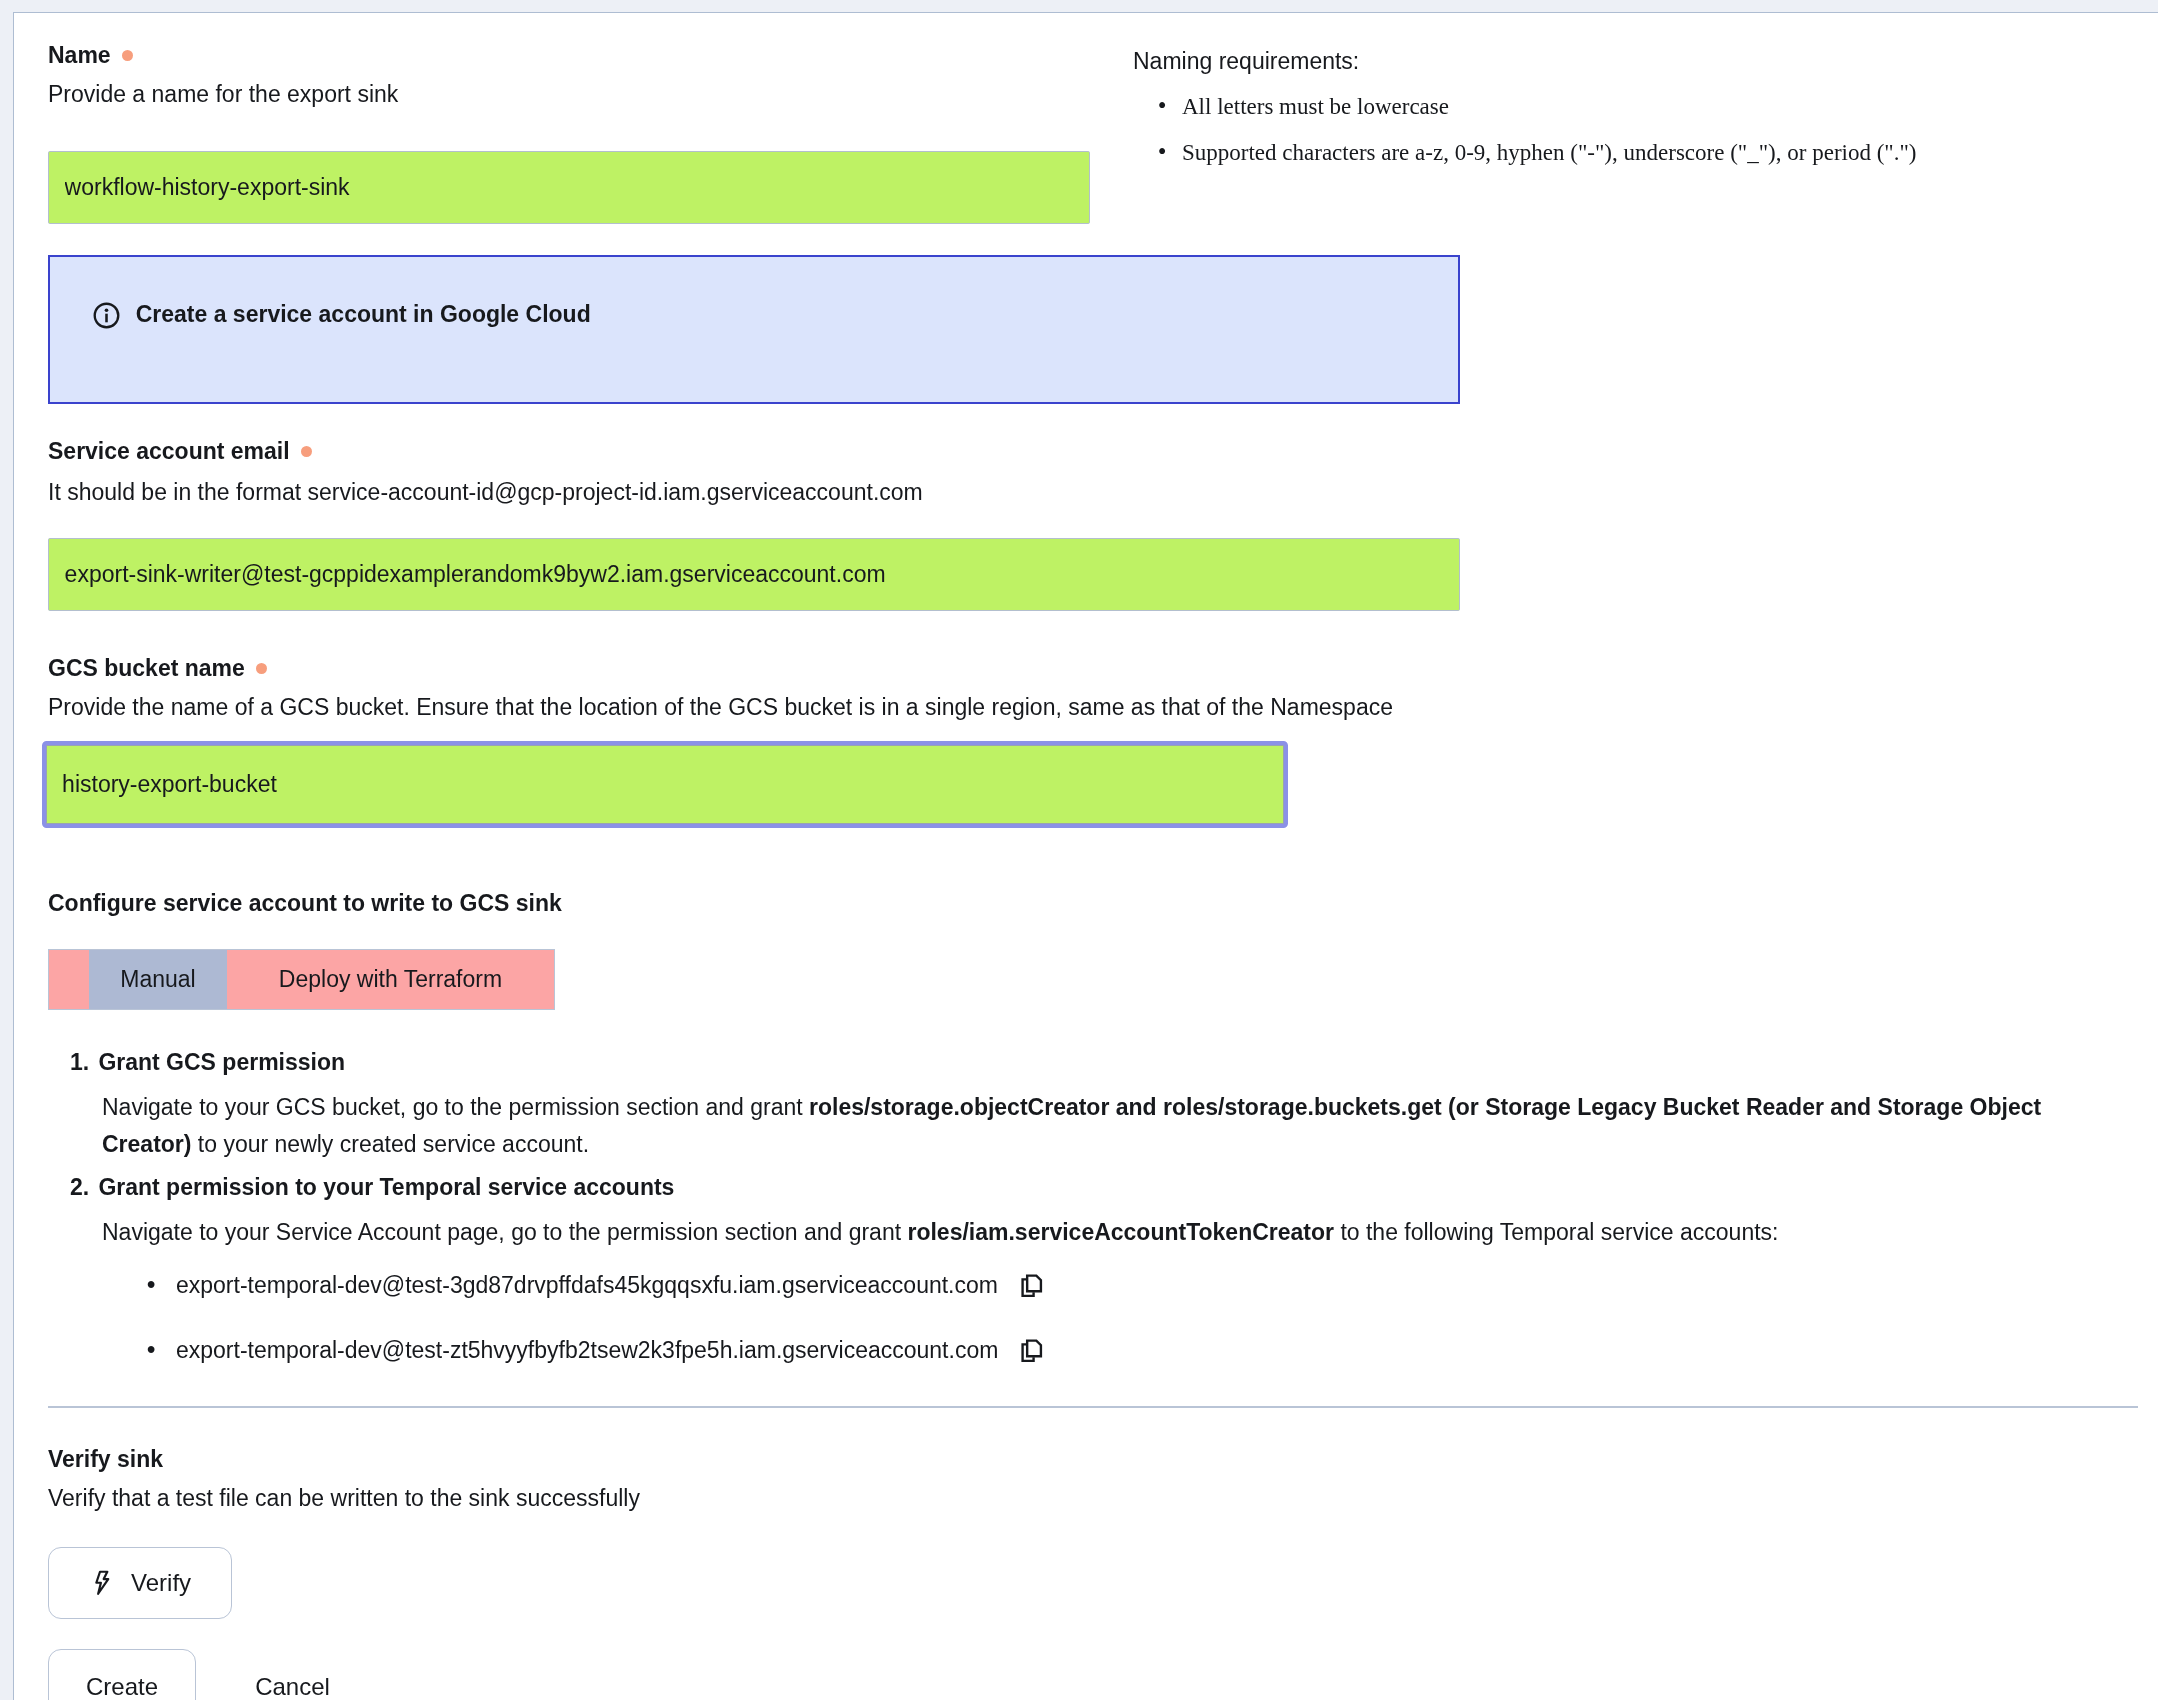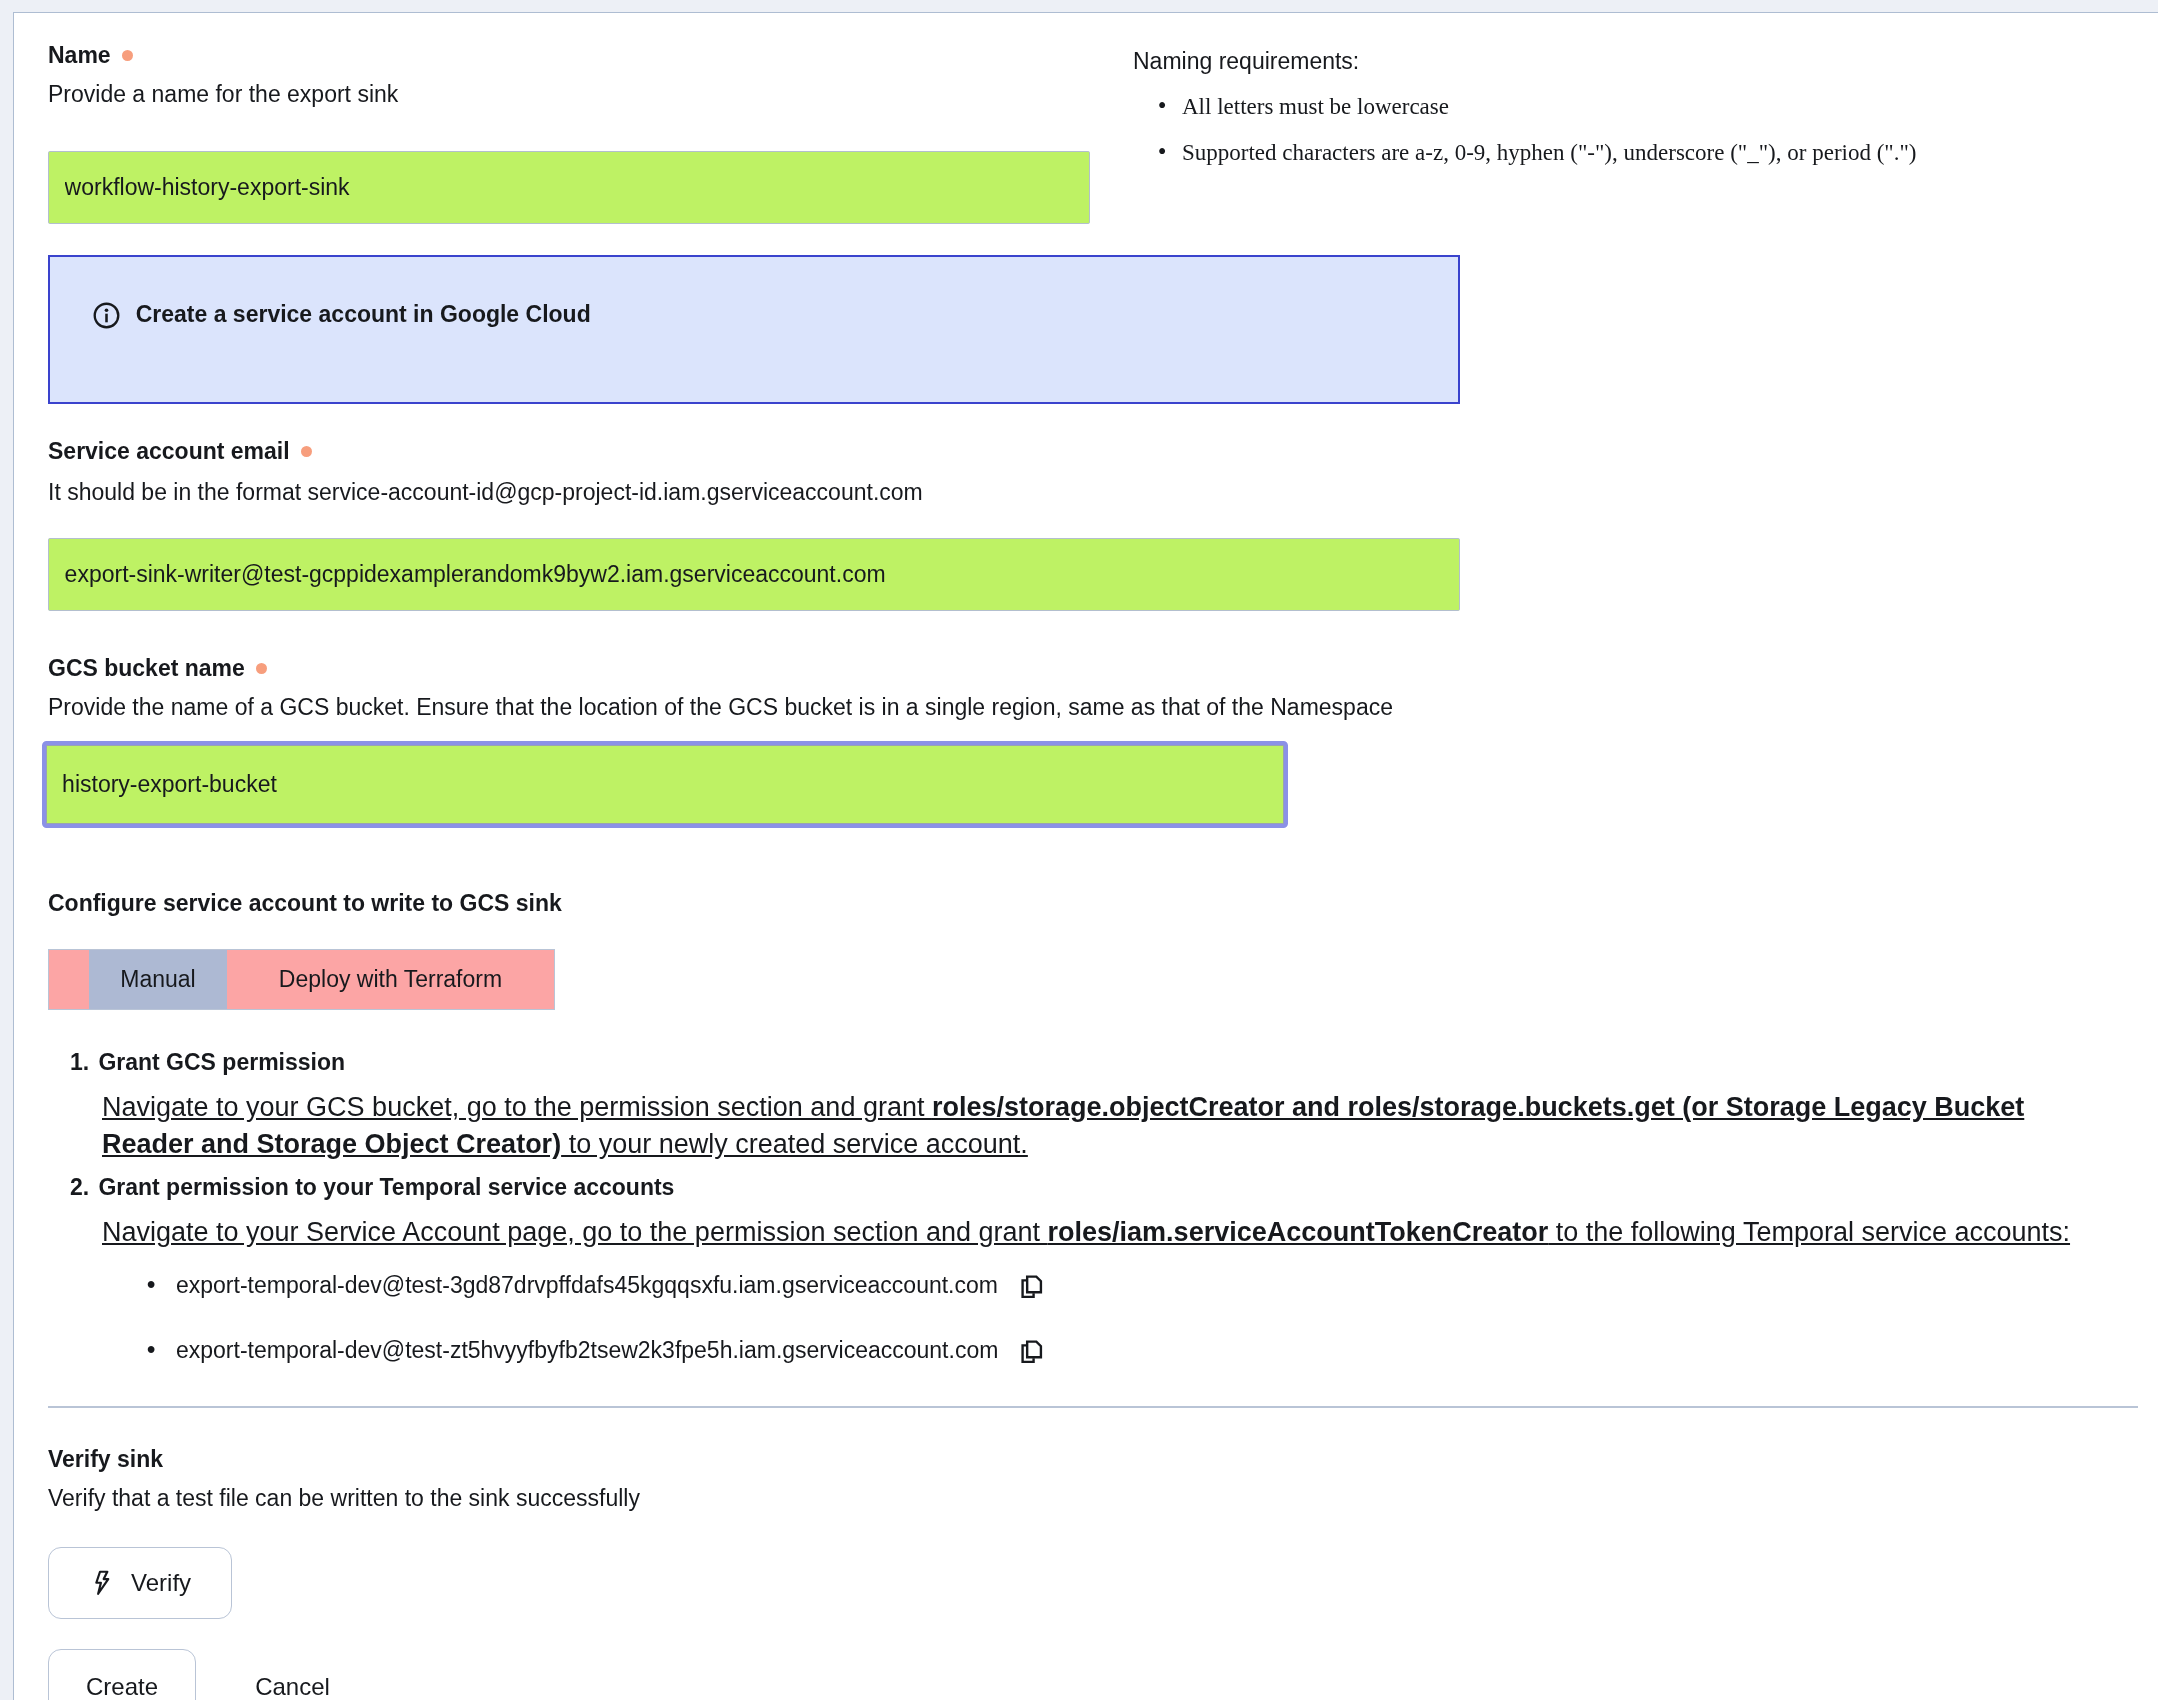--- a/index.html
+++ b/index.html
@@ -46,27 +46,27 @@
   .focus-ring input {
     width: 100%; height: 100%;
     border: 1.8px solid #98a2b2; border-radius: 0.9px;
   }
   
   .tabs { display: inline-flex; border: 1.8px solid #b9c4d6; background: #fca5a5; padding-left: 40px; }
   .tab { height: 59px; display: flex; align-items: center; justify-content: center; font-size: 23px; cursor: pointer; }
   .tab.selected { background: #adb9d3; }
   
   .step-title { font-size: 23px; font-weight: 700; display: flex; gap: 9.2px; }
-  .step-body { font-size: 27px; line-height: 37px; text-decoration: underline; }
+  .step-body { font-size: 23px; line-height: 37px; }
   .step-body b { font-weight: 700; }
   
   .sa-list { list-style: none; }
   .sa-list li { position: relative; padding-left: 33px; margin-bottom: 36px; font-size: 23px; line-height: 29px; display: block; }
   .sa-list li::before { content: "•"; position: absolute; left: 3.7px; top: -0.9px; font-size: 25px; }
-  .sa-item-inner { display: inline-flex; align-items: flex-end; gap: 20px; }
+  .sa-item-inner { display: inline-flex; align-items: center; gap: 20px; }
   .copy-btn { background: none; border: none; cursor: pointer; padding: 0; line-height: 0; }
   .divider { height: 1.8px; background: #b9c4d6; }
   
   .btn {
     background: #fff; border: 1.8px solid #b9c4d6; border-radius: 13px;
     font-family: "Liberation Sans", "DejaVu Sans", sans-serif;
     font-size: 24px; color: #17191d;
     display: flex; align-items: center; justify-content: center; gap: 14.7px;
     cursor: pointer;
   }

